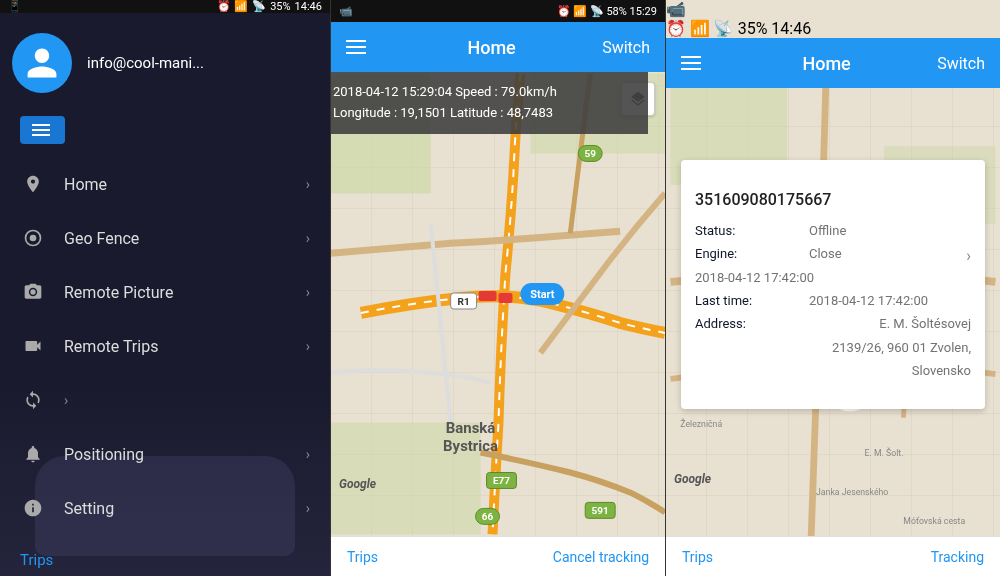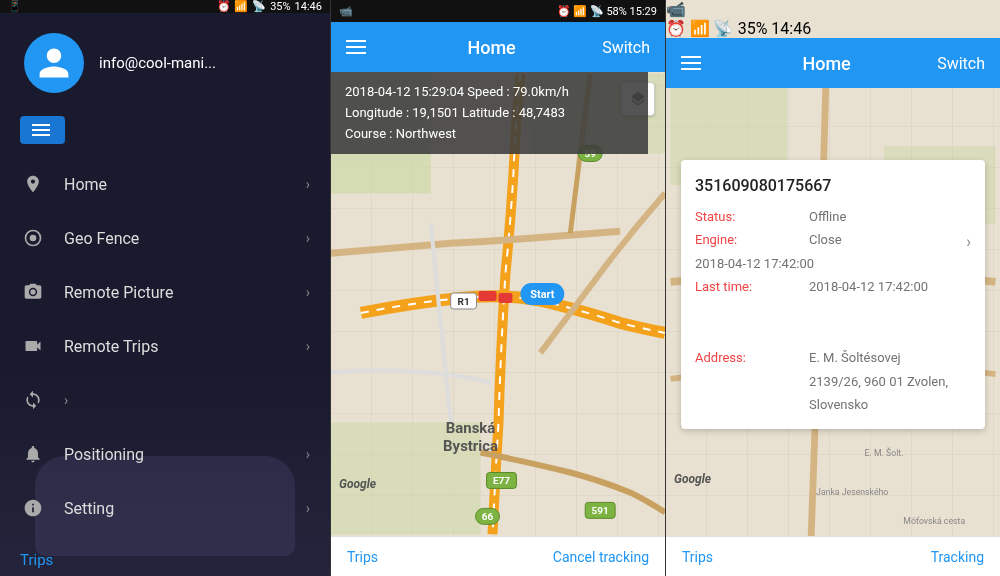--- a/index.html
+++ b/index.html
@@ -59,21 +59,21 @@
       transform: translateX(-50%);
       width: 260px;
       height: 100px;
       background: rgba(80,80,120,0.3);
       border-radius: 30px 30px 10px 10px;
     }
 
     .sidebar-profile {
       display: flex;
       align-items: center;
-      padding: 20px 20px 15px 24px;
+      padding: 20px 20px 15px 12px;
       gap: 15px;
       z-index: 1;
       position: relative;
     }
 
     .avatar-circle {
       width: 60px;
       height: 60px;
       border-radius: 50%;
       background: #2196f3;
@@ -236,21 +236,21 @@
       color: #fff;
     }
 
     .trip-info-overlay {
       position: absolute;
       top: 72px;
       left: 0;
       right: 17px;
       background: rgba(60, 60, 60, 0.88);
       color: #fff;
-      padding: 10px 14px;
+      padding: 10px 2px;
       font-size: 13px;
       line-height: 1.6;
       z-index: 5;
     }
 
     .map-area {
       flex: 1;
       position: relative;
       overflow: hidden;
     }
@@ -330,42 +330,42 @@
       border-left: 1px solid #333;
     }
 
     .vehicle-info-card {
       position: absolute;
       top: 72px;
       left: 15px;
       right: 15px;
       background: #fff;
       border-radius: 4px;
-      padding: 12px 14px;
+      padding: 26px 14px;
       box-shadow: 0 2px 6px rgba(0,0,0,0.2);
       z-index: 5;
       font-size: 13px;
       line-height: 1.8;
       color: #333;
     }
 
     .vehicle-id {
       font-size: 16px;
       font-weight: 500;
       color: #222;
       margin-bottom: 4px;
     }
 
     .vehicle-info-row {
       display: flex;
       gap: 4px;
     }
 
     .vehicle-info-row .label {
-      color: #ef4444;
+      color: #0f172a;
       min-width: 110px;
     }
 
     .vehicle-info-row .value {
       color: #737373;
     }
 
     .vehicle-map-area {
       flex: 1;
       position: relative;
@@ -581,21 +581,20 @@
           </svg>
       </div>
     </div>
 
     <span class="google-logo" style="font-size:12px;color:#555;font-style:italic;font-weight:bold;">Google</span>
   </div>
 
   <div class="trip-info-overlay">
     <div>2018-04-12 15:29:04  Speed : 79.0km/h</div>
     <div>Longitude : 19,1501  Latitude : 48,7483</div>
-    <div>Course : Northwest</div>
   </div>
 
   <div class="map-footer">
     <span class="footer-link">Trips</span>
     <span class="footer-link">Cancel tracking</span>
   </div>
 </div>
 
 <div class="panel-tracking">
 
@@ -661,23 +660,23 @@
         <span class="value">Close</span>
         <span style="position:absolute;right:0;top:0;color:#888;font-size:16px;">›</span>
       </div>
       <div class="vehicle-info-row">
         <span class="value">2018-04-12 17:42:00</span>
       </div>
       <div class="vehicle-info-row">
         <span class="label">Last time: </span>
         <span class="value">2018-04-12 17:42:00</span>
       </div>
-      <div class="vehicle-info-row" style="align-items:flex-start;margin-top:48px;">
+      <div class="vehicle-info-row" style="align-items:flex-start;">
         <span class="label">Address: </span>
-        <span class="value" style="white-space:pre-line;">E. M. Šoltésovej
+        <span class="value" style="white-space:pre-line;text-align:right;">E. M. Šoltésovej
 2139/26, 960 01 Zvolen, Slovensko</span>
       </div>
     </div>
 
     <span style="position:absolute;bottom:50px;left:8px;font-size:12px;color:#555;font-style:italic;font-weight:bold;z-index:5;">Google</span>
   </div>
 
   <div class="map-footer">
     <span class="footer-link">Trips</span>
     <span class="footer-link">Tracking</span>

